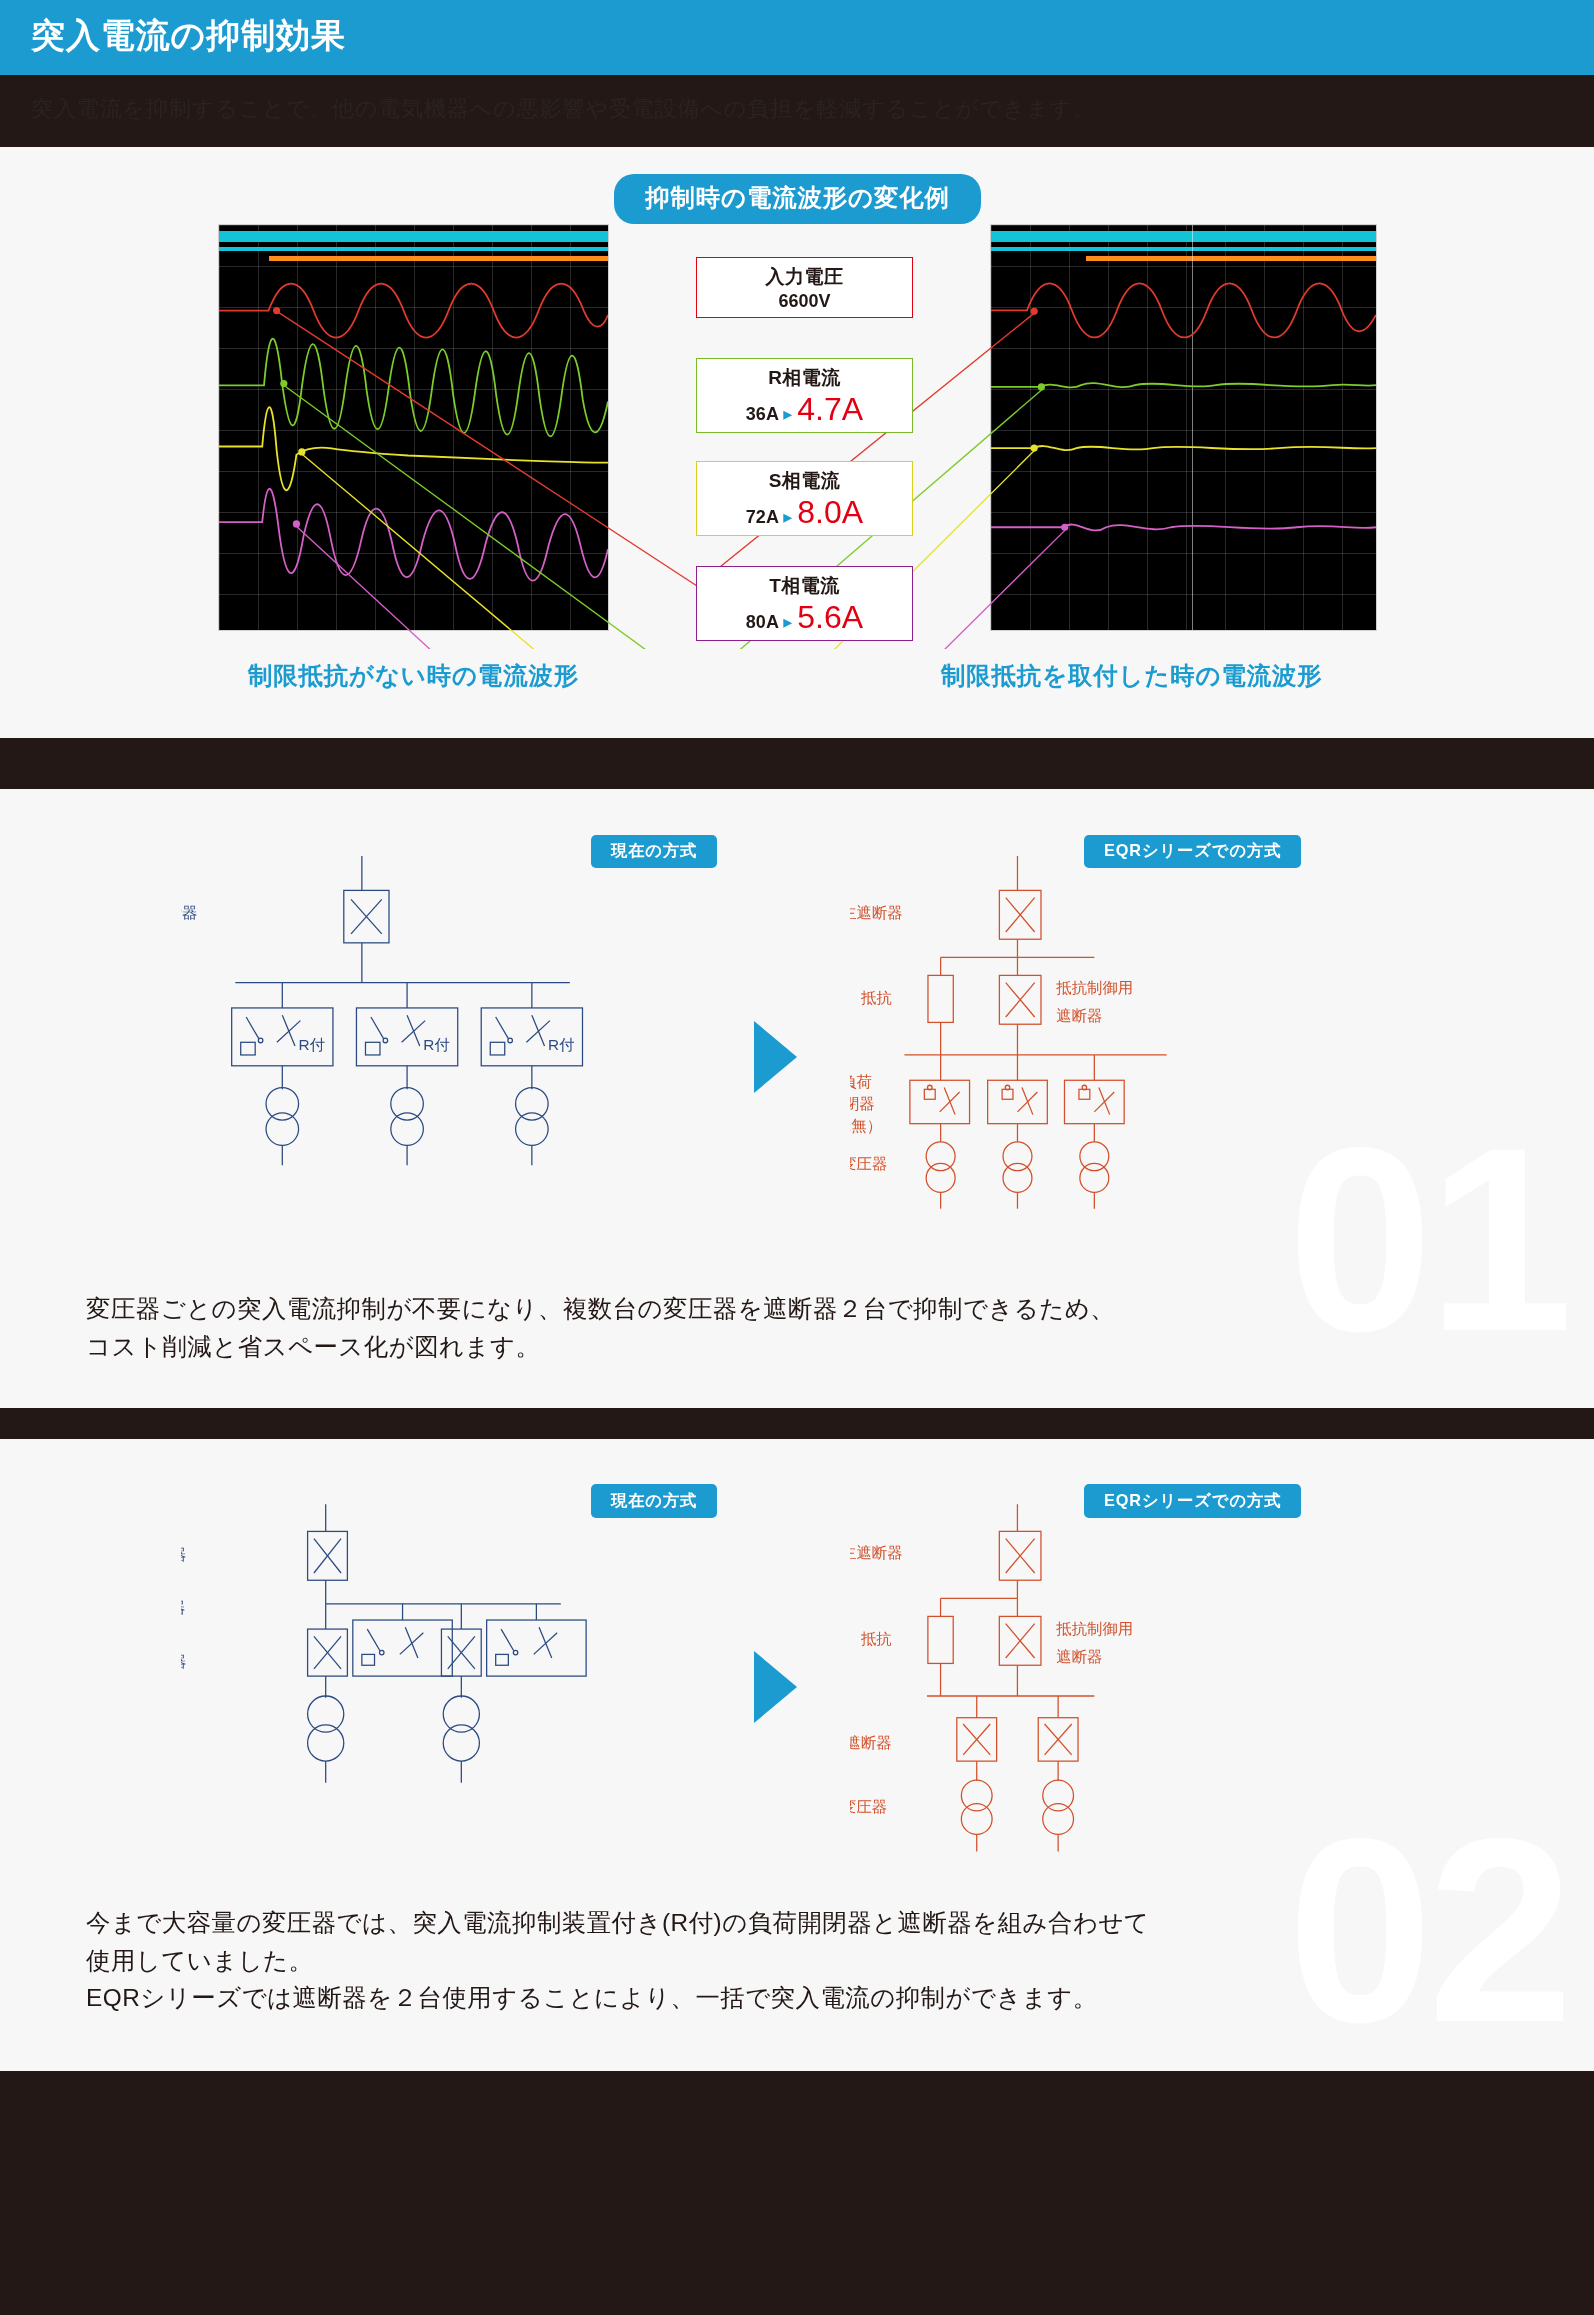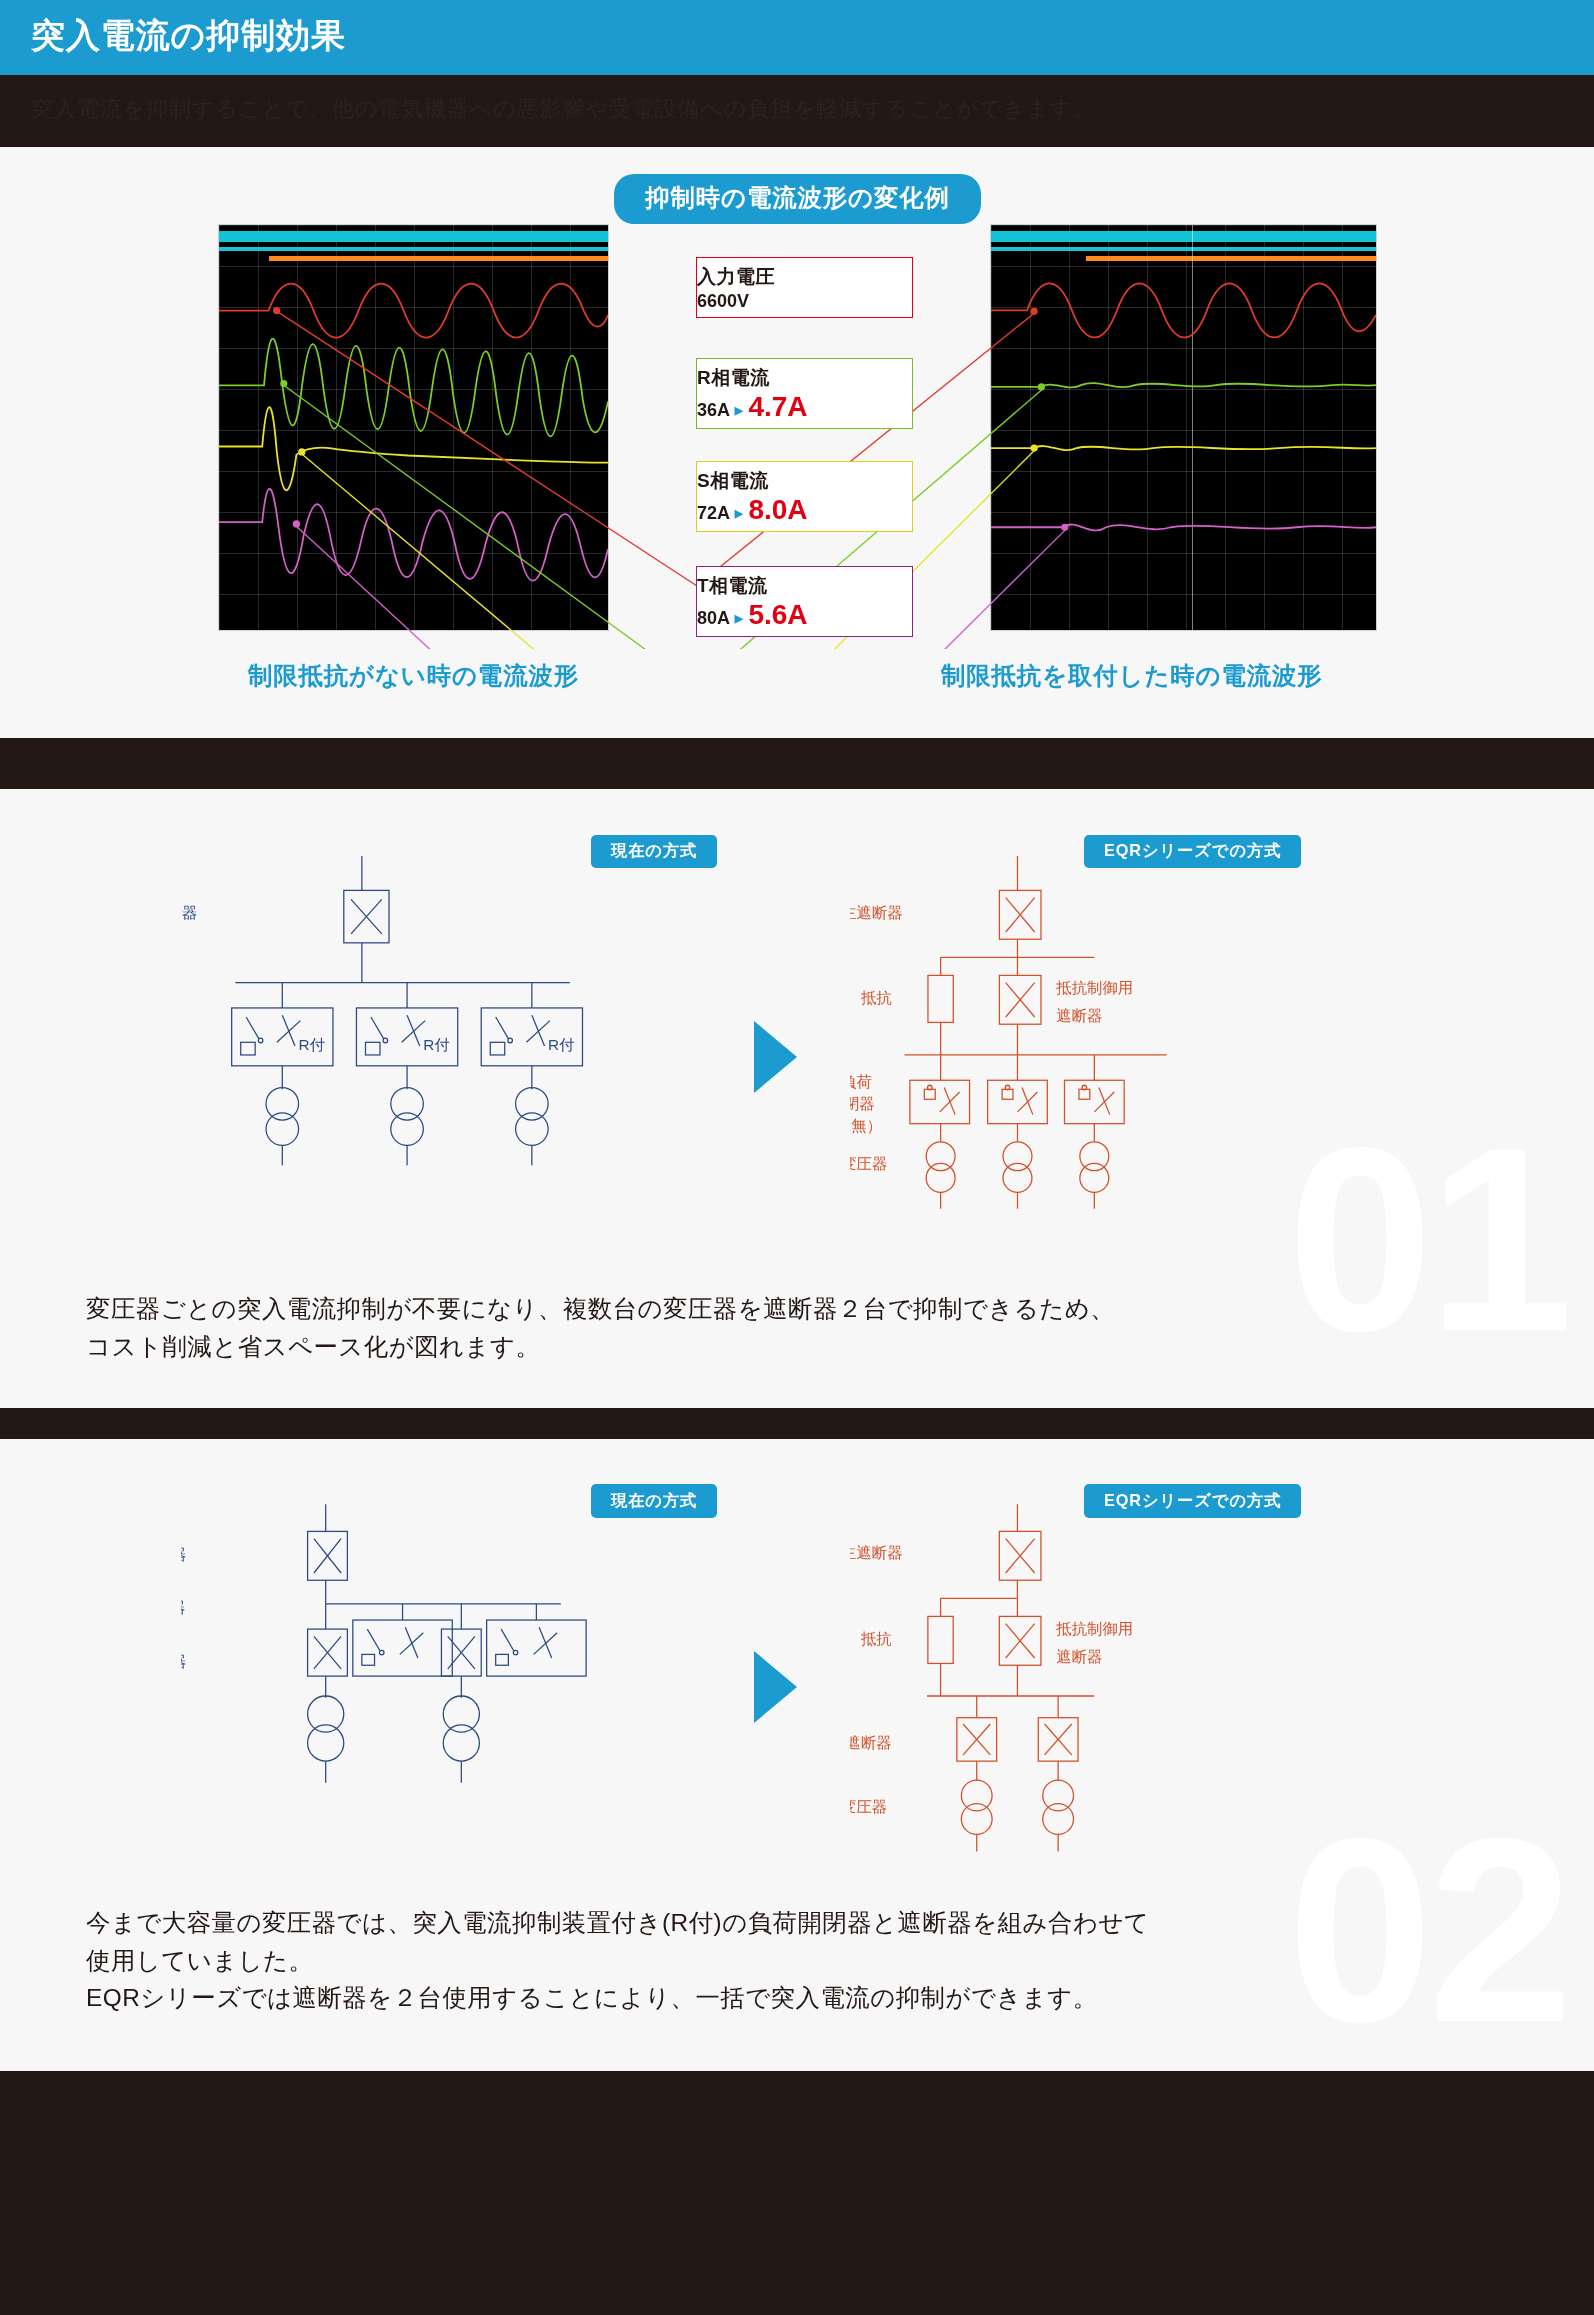--- a/index.html
+++ b/index.html
@@ -96,39 +96,39 @@
     position: absolute; top: 0; bottom: 0; width: 0.9px;
     background: rgba(255,255,255,0.5);
   }
   .scope svg { position: absolute; inset: 0; }
 
   
   .callout {
     position: absolute;
     background: #ffffff;
     border: 1.8px solid #e20012;
-    text-align: left;
+    text-align: center;
     z-index: 6;
   }
   .callout .c-title {
     font-size: 19px;
     font-weight: bold;
     padding: 6.3px 0 1.8px 0;
     letter-spacing: 0.5px;
   }
   .callout .c-vals {
     font-size: 18px;
     font-weight: bold;
     padding: 0 0 7.2px 0;
     line-height: 1;
     white-space: nowrap;
   }
   .callout .c-vals .after {
-    font-size: 28px;
-    font-weight: bold;
+    font-size: 32px;
+    font-weight: normal;
   }
   .arrow-blue { color: #1B9BD0; font-size: 18px; }
 
   .cap {
     color: #1B9BD0;
     font-weight: bold;
     font-size: 24.4px;
     letter-spacing: 0.9px;
   }
   .caps-row {

